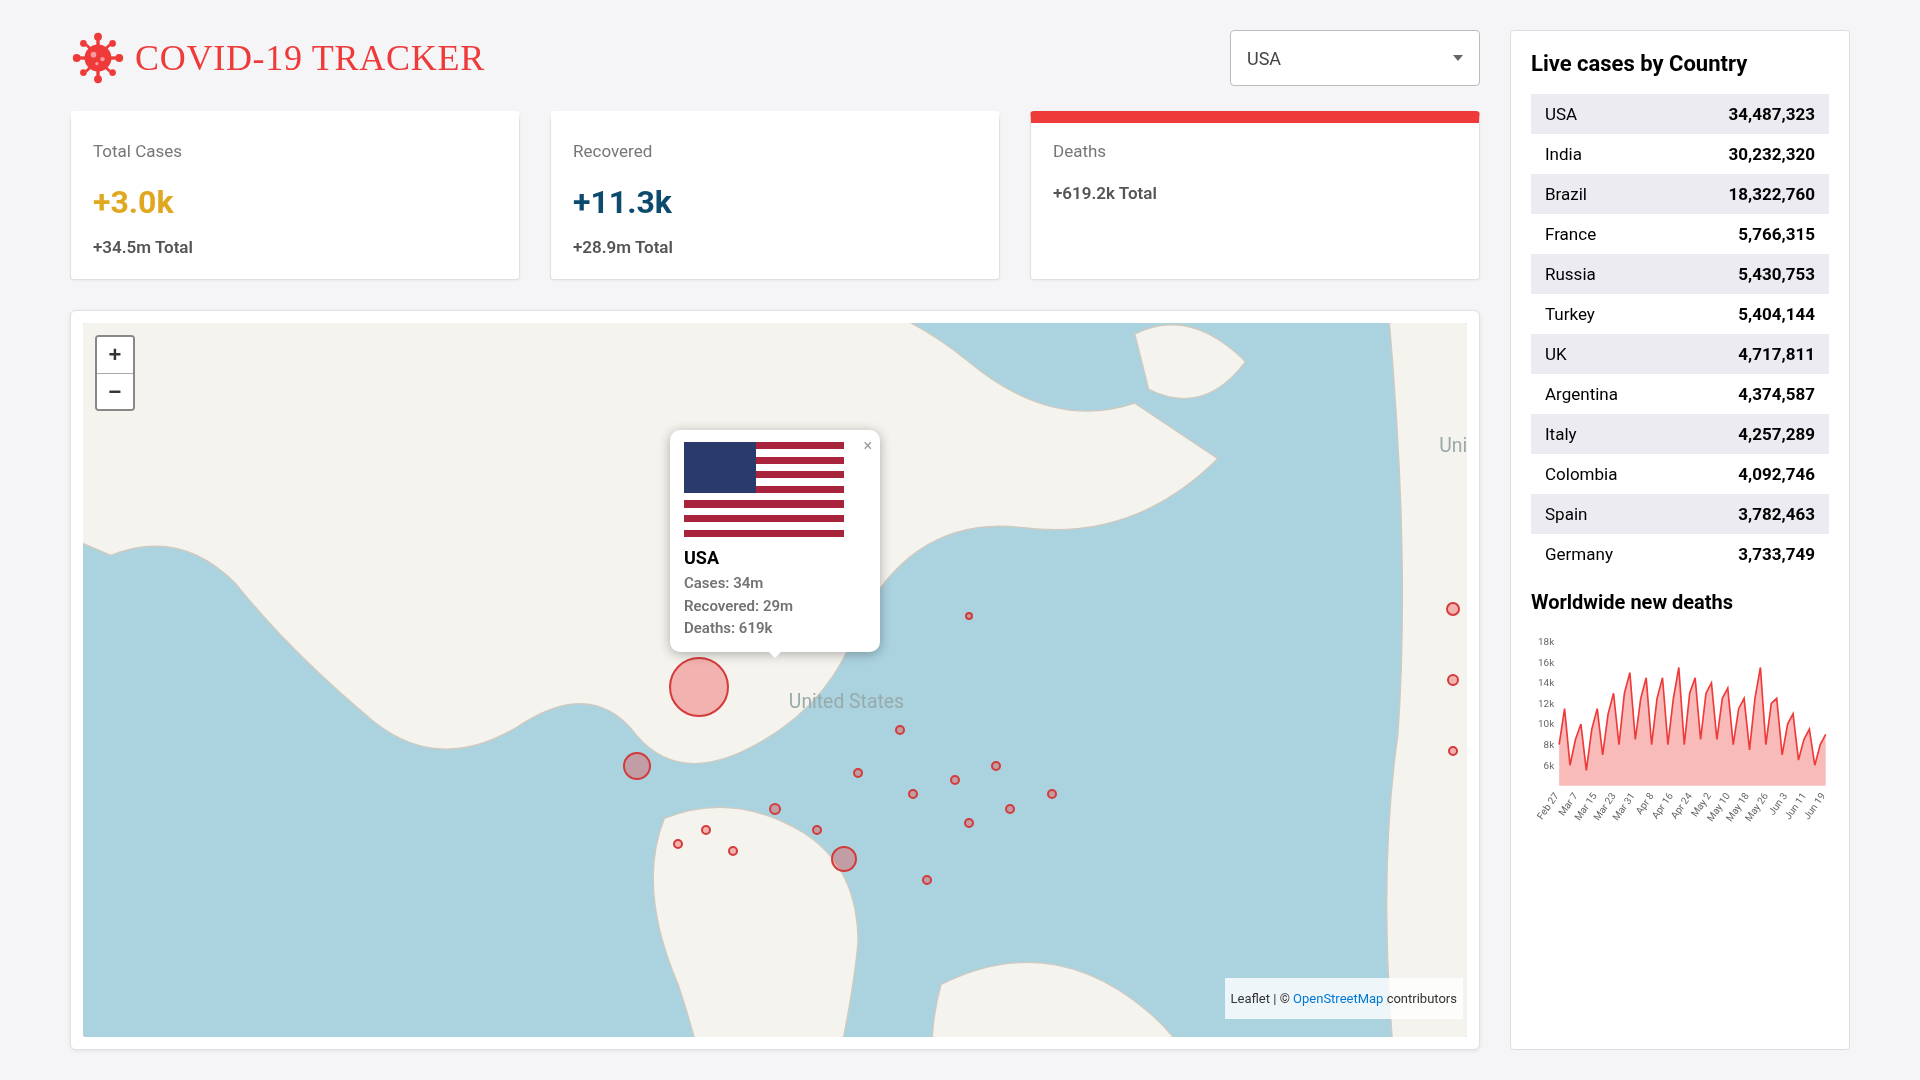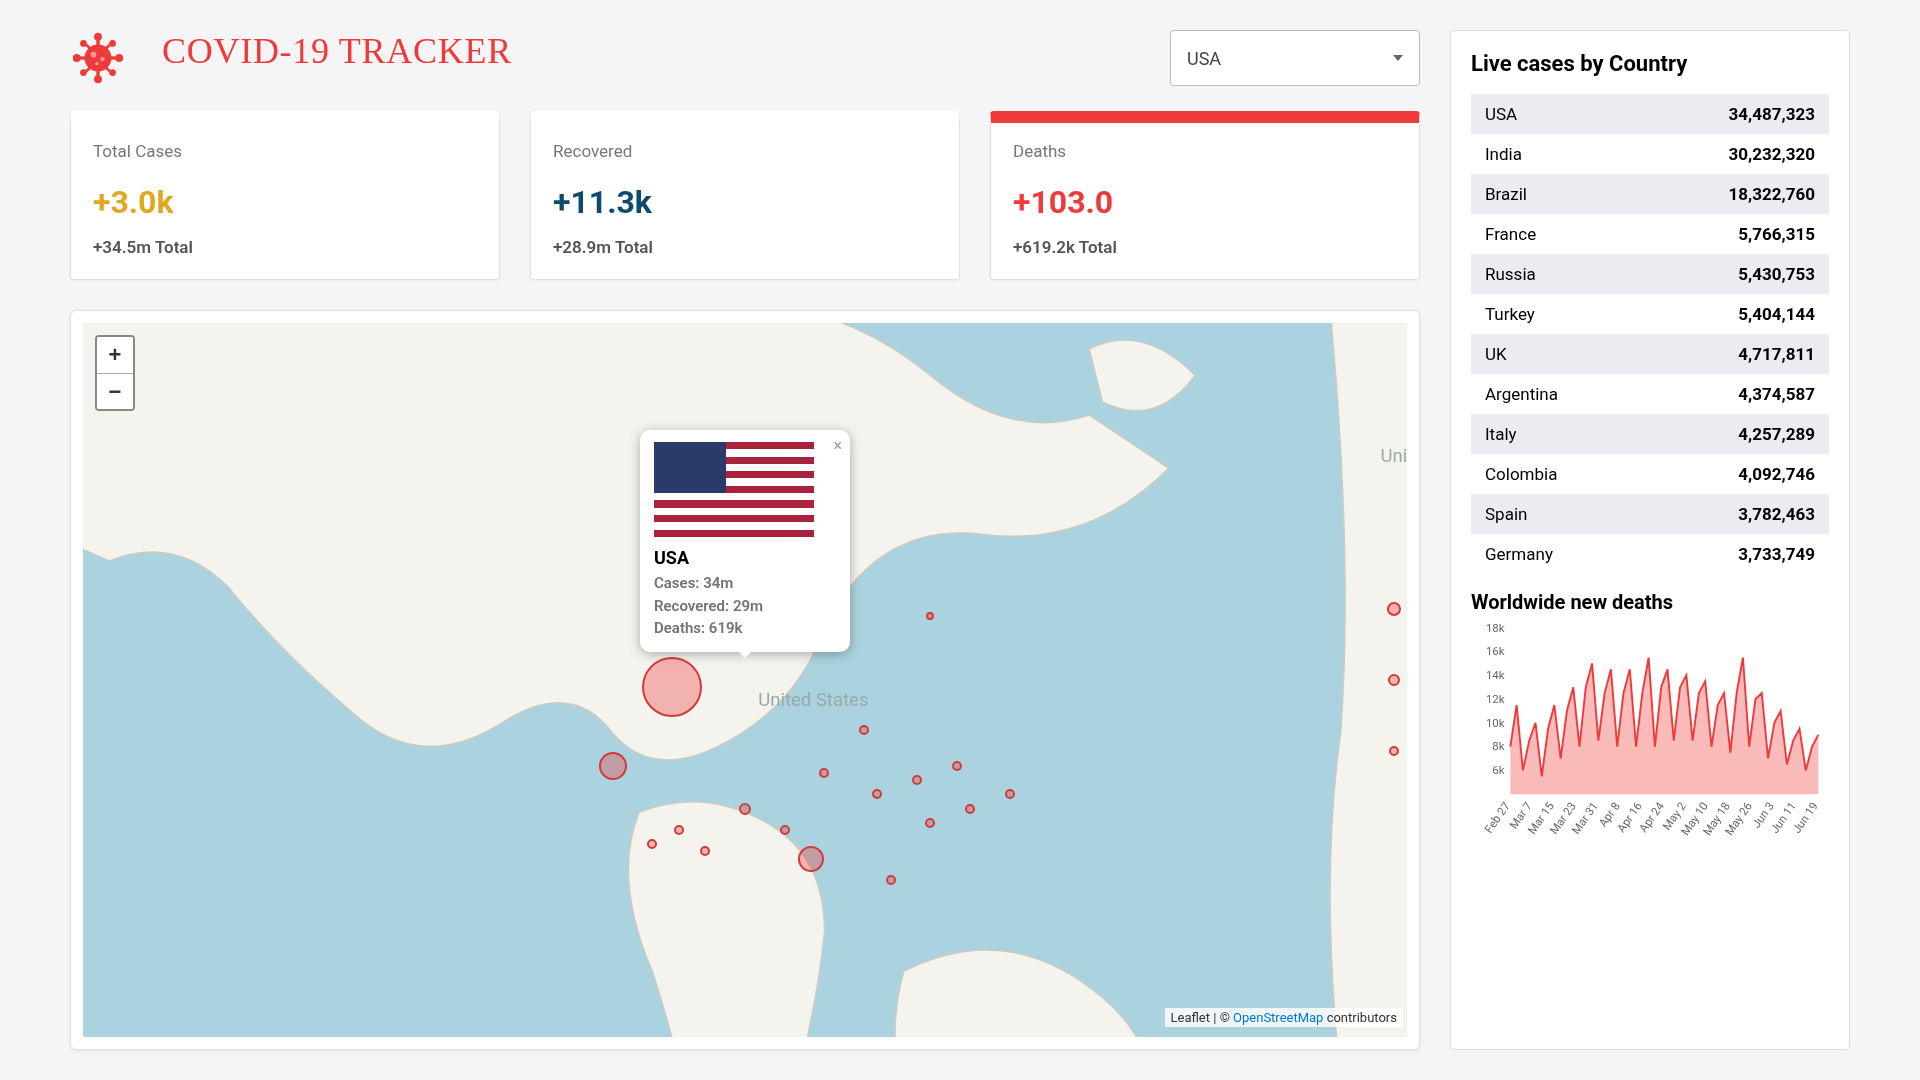--- a/index.html
+++ b/index.html
@@ -7,25 +7,25 @@
   font-family: -apple-system, BlinkMacSystemFont, "Segoe UI", Roboto, Helvetica, Arial, sans-serif;
   background: #f5f5f7;
   width: 1920px;
   height: 1080px;
   overflow: hidden;
   padding: 30px 70px;
   display: flex;
   gap: 30px;
 }
 .left-col { flex: 1; display: flex; flex-direction: column; }
-.right-col { width: 400px; background: #fff; border: 1px solid #ddd; border-radius: 4px; padding: 20px; display: flex; flex-direction: column; }
+.right-col { width: 340px; background: #fff; border: 1px solid #ddd; border-radius: 4px; padding: 20px; display: flex; flex-direction: column; }
 
 
 .header { display: flex; align-items: center; justify-content: space-between; margin-bottom: 25px; }
-.brand { display: flex; gap: 36px; }
+.brand { display: flex; align-items: center; gap: 9px; }
 .brand-title { color: #ef3a3a; font-size: 36px; font-weight: 400; letter-spacing: 0.02em; font-family: Georgia, 'Times New Roman', serif; }
 .virus-icon { width: 56px; height: 56px; }
 
 .country-select {
   width: 250px; height: 56px; background: #fff; border: 1px solid #bbb; border-radius: 4px;
   display: flex; align-items: center; justify-content: space-between; padding: 0 16px;
   font-size: 18px; color: #444; cursor: pointer;
 }
 .chev { width: 0; height: 0; border-left: 5px solid transparent; border-right: 5px solid transparent; border-top: 6px solid #666; }
 
@@ -50,21 +50,21 @@
   box-shadow: 0 1px 4px rgba(0,0,0,0.08); padding: 12px; position: relative;
 }
 .map {
   width: 100%; height: 100%; background: #aad3df; position: relative; overflow: hidden;
   border-radius: 2px;
 }
 .land-svg { position: absolute; inset:0; width:100%; height:100%; }
 .zoom-ctrl { position: absolute; top: 12px; left: 12px; display: flex; flex-direction: column; border: 2px solid #888; border-radius: 4px; overflow: hidden; background:#fff; }
 .zoom-ctrl button { width: 36px; height: 36px; background:#fff; border:none; font-size: 22px; font-weight: 700; color:#333; cursor:pointer; }
 .zoom-ctrl button + button { border-top: 1px solid #aaa; }
-.attribution { position: absolute; bottom: 10px; right: 4px; background: rgba(255,255,255,0.8); padding: 2px 6px; font-size: 13px; color:#333; }
+.attribution { position: absolute; bottom: 18px; right: 4px; background: rgba(255,255,255,0.8); padding: 13px 6px; font-size: 13px; color:#333; }
 .attribution a { color: #0078d4; text-decoration: none; }
 
 
 .mc { position: absolute; border-radius: 50%; background: rgba(239,58,58,0.35); border: 2px solid #d43a3a; transform: translate(-50%,-50%); }
 
 
 .popup {
   position: absolute; background: #fff; border-radius: 10px; box-shadow: 0 2px 12px rgba(0,0,0,0.3);
   padding: 12px 14px; left: 50%; top: 15%; transform: translateX(-50%);
   width: 210px;
@@ -137,21 +137,20 @@
       <div class="card-today">+3.0k</div>
       <div class="card-total">+34.5m Total</div>
     </div>
     <div class="card c-recovered">
       <div class="card-label">Recovered</div>
       <div class="card-today">+11.3k</div>
       <div class="card-total">+28.9m Total</div>
     </div>
     <div class="card c-deaths active">
       <div class="card-label">Deaths</div>
-      <div class="card-today">+103.0</div>
       <div class="card-total">+619.2k Total</div>
     </div>
   </div>
 
   <div class="map-wrap">
     <div class="map">
 
       <svg class="land-svg" viewBox="0 0 1000 640" preserveAspectRatio="xMidYMid slice">
         <g fill="#f5f3ee" stroke="#cfcac0" stroke-width="1">
           <path d="M-50 40 Q90 -10 240 30 Q360 60 470 40 Q560 25 640 90 Q700 140 760 120 L820 160 Q760 220 680 210 Q600 200 560 280 Q540 340 480 370 Q430 395 400 360 Q370 320 320 350 Q260 390 210 350 Q150 300 110 250 Q70 210 20 230 L-50 200 Z"></path>

